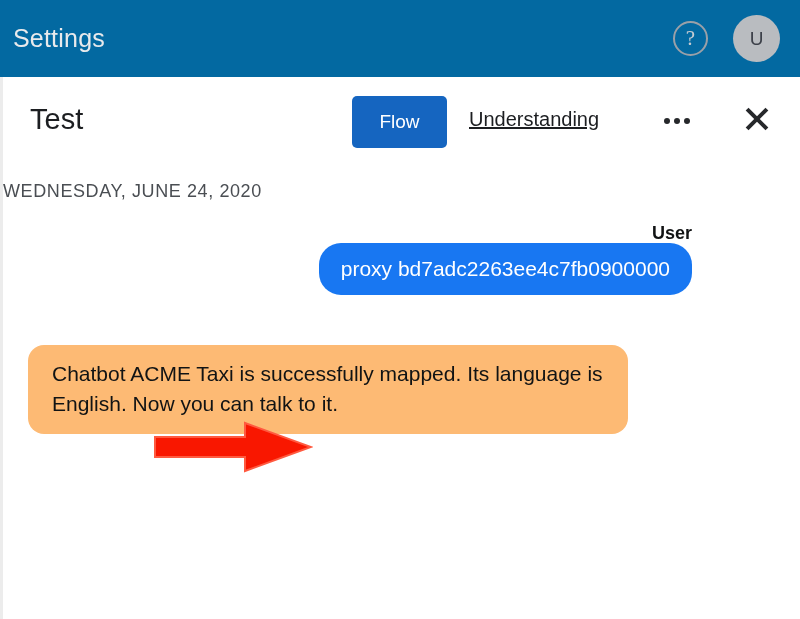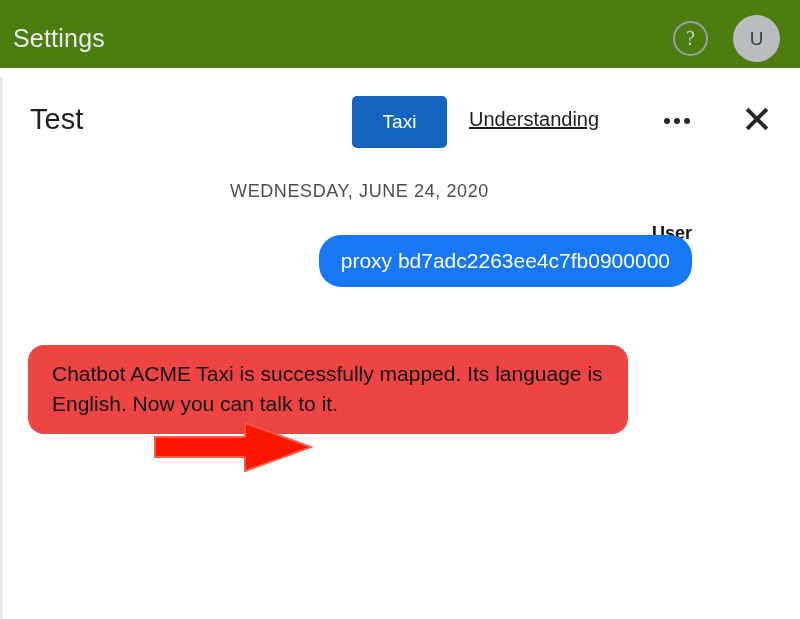--- a/index.html
+++ b/index.html
@@ -17,22 +17,22 @@
     width: 800px;
     height: 619px;
     background: #ffffff;
   }
 
   
   .topbar {
     position: absolute;
     top: 0; left: 0;
     width: 800px;
-    height: 68px;
-    background: #4d7c0f;
+    height: 77px;
+    background: #0369a1;
     display: flex;
     align-items: center;
   }
 
   .topbar-title {
     position: absolute;
     left: 13px;
     top: 24px;
     font-size: 25px;
     color: #e9eaec;
@@ -206,57 +206,56 @@
   .conversation {
     position: relative;
     height: 390px;
     background: #ffffff;
   }
 
   .date-sep {
     position: absolute;
     top: 18px;
     width: 100%;
-    text-align: center;
     font-size: 18px;
     letter-spacing: .6px;
     color: #4a4e53;
   }
 
   .msg-user-label {
     position: absolute;
     right: 24px;
     top: 60px;
     font-size: 18px;
     font-weight: bold;
     color: #111314;
     margin-left: 48px;
   }
 
   .bubble-user {
     position: absolute;
     right: 24px;
-    top: 72px;
+    top: 80px;
     max-width: 462px;
     padding: 12px 22px;
     background: #1877f2;
     color: #ffffff;
     border-radius: 22px;
     font-size: 21px;
     line-height: 1.35;
     white-space: nowrap;
   }
 
   .bubble-bot {
     position: absolute;
     left: 25px;
     top: 182px;
     max-width: 600px;
     padding: 14px 24px;
-    background: #ef4444;
+    background: #fdba74;
     color: #111314;
     border-radius: 16px;
     font-size: 21px;
     line-height: 1.45;
   }
 
   
   .annotation-arrow {
     position: absolute;
     left: 150px;
@@ -277,21 +276,21 @@
     <div class="help-icon">?</div>
 
     <div class="avatar">U</div>
   </div>
 
   <div class="panel">
 
     <div class="panel-head">
       <div class="panel-title">Test</div>
 
-      <button class="flow-btn">Taxi</button>
+      <button class="flow-btn">Flow</button>
 
       <button class="understanding-btn">Understanding</button>
 
       <div class="more-btn">
         <span></span>
         <span></span>
         <span></span>
       </div>
 
       <div class="close-btn">

